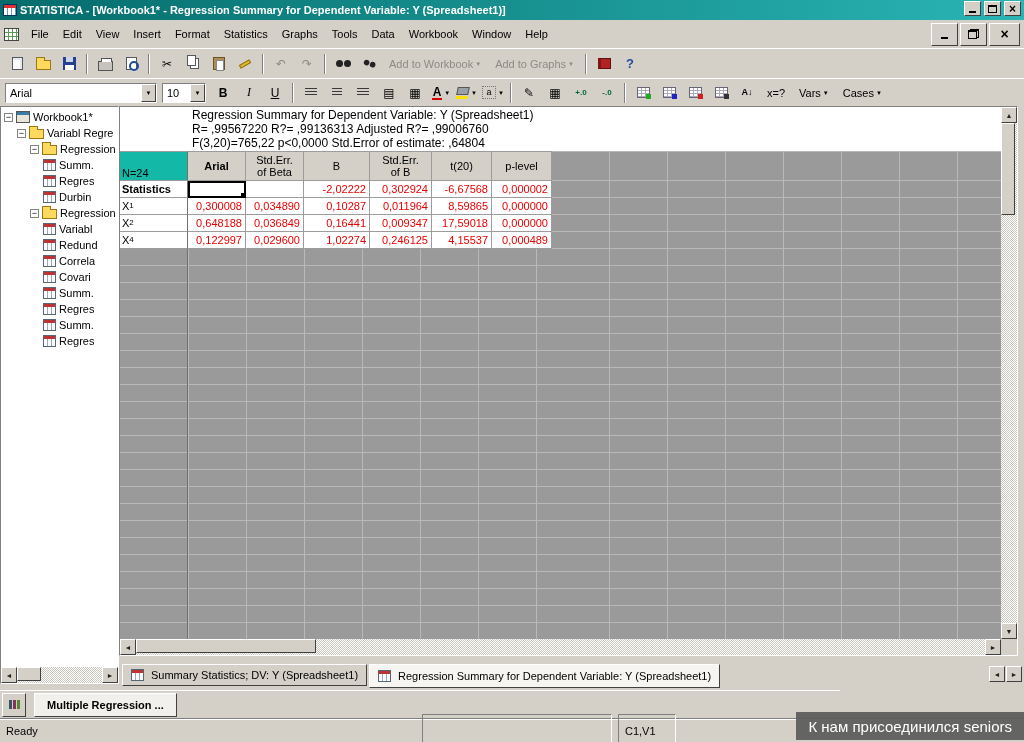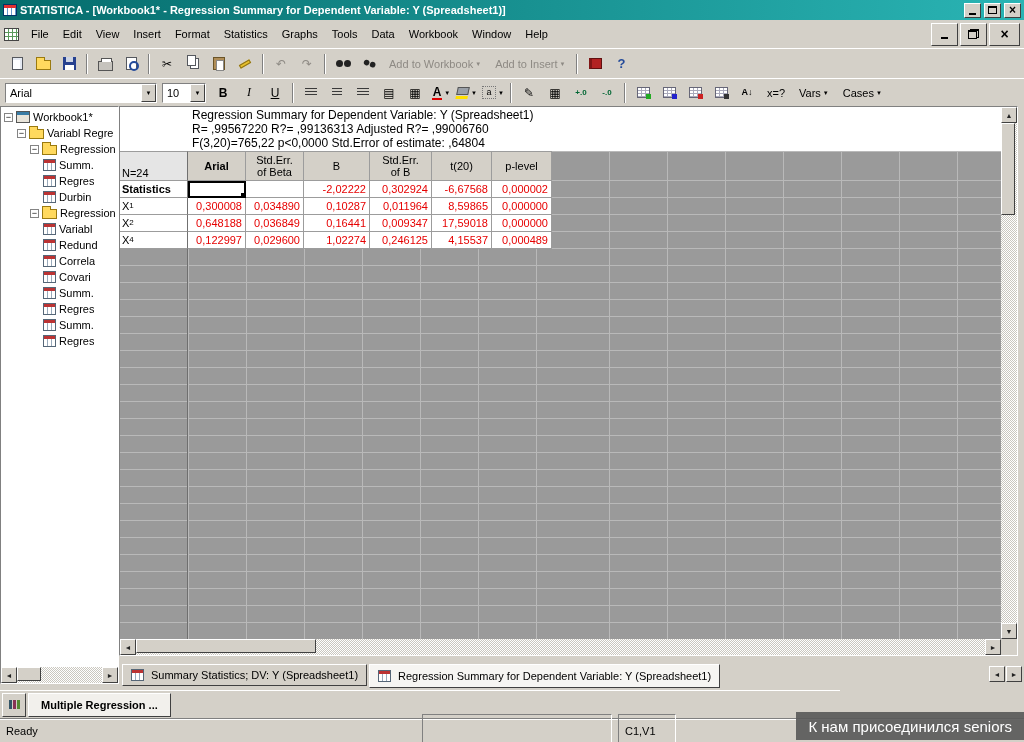--- a/index.html
+++ b/index.html
@@ -2,21 +2,21 @@
 <html><head>
 <meta charset="utf-8">
 <style>
   *{margin:0;padding:0;box-sizing:border-box}
   html,body{width:1024px;height:742px}
   body{background:#d4d0c8;font-family:"Liberation Sans","DejaVu Sans",sans-serif;font-size:11px;color:#000;overflow:hidden}
   button{font:inherit;background:none;cursor:default}
   #app{position:relative;width:1024px;height:742px;background:#d4d0c8}
 
   
-  .titlebar{position:absolute;left:0;top:0;width:1024px;height:20px;background:linear-gradient(to right,#056c6c,#2ab4b4);display:flex;align-items:center;padding:4px 3px;gap:3px}
+  .titlebar{position:absolute;left:0;top:0;width:1024px;height:20px;background:linear-gradient(to right,#056c6c,#2ab4b4);display:flex;align-items:flex-end;padding:4px 3px;gap:3px}
   .title-ico{width:14px;height:12px;background:#fff;border:1px solid #036;flex:0 0 auto;background-image:linear-gradient(#e03030 0 3px,transparent 3px),repeating-linear-gradient(to right,transparent 0 3px,#69c 3px 4px)}
   .title-text{color:#fff;font-weight:bold;white-space:nowrap;overflow:hidden;flex:1}
   .wbtn{width:17px;height:15px;display:flex;align-items:center;justify-content:center;padding:0;border:1px solid;border-color:#fff #404040 #404040 #fff;background:#d4d0c8}
   .g-min{width:7px;height:2px;background:#000;margin-top:7px}
   .g-max{width:9px;height:8px;border:1px solid #000;border-top-width:2px}
   .g-rest{position:relative;width:11px;height:10px}
   .g-rest::before{content:"";position:absolute;right:0;top:0;width:7px;height:6px;border:1px solid #000;border-top-width:2px;background:#d4d0c8}
   .g-rest::after{content:"";position:absolute;left:0;bottom:0;width:7px;height:6px;border:1px solid #000;border-top-width:2px;background:#d4d0c8}
   .g-close{font-weight:bold;font-size:12px;line-height:1}
 
@@ -103,21 +103,21 @@
   .vscroll{position:absolute;right:0;top:0;width:16px;height:532px;display:flex;flex-direction:column}
   .hscroll{position:absolute;left:0;bottom:0;width:881px;height:16px;display:flex}
   .scorner{position:absolute;right:0;bottom:0;width:16px;height:16px;background:#d4d0c8}
   .vth{left:0;top:0;width:14px;height:92px}
   .hth{left:0;top:0;width:180px;height:14px}
 
   .info-strip{height:44px;background:#fff;padding:1px 2px 0 72px;line-height:14px;font-size:12px;white-space:nowrap}
   .hdr-row,.drow{display:flex}
   .cell{border-right:1px solid #9c9c9c;border-bottom:1px solid #9c9c9c;overflow:hidden}
   .hdr-row .cell{border-top:1px solid #9c9c9c;background:#d4d0c8;display:flex;align-items:center;justify-content:center;text-align:center;white-space:pre-line;line-height:12px;height:30px}
-  .hdr-row .cell.nlab{background:#e5e5e5;align-items:flex-end;justify-content:flex-start;padding:0 2px 1px;text-align:center}
+  .hdr-row .cell.nlab{background:#14b8a6;align-items:flex-end;justify-content:flex-start;padding:0 2px 1px;text-align:center}
   .rw{width:68px;border-right-color:#707070}
   .c0,.c1{width:58px}.c2{width:66px}.c3{width:62px}.c4,.c5{width:60px}
   .drow{height:17px}
   .drow .cell{display:flex;align-items:center;background:#fff}
   .rlabel{padding-left:2px}
   .dcell{color:#e60000;justify-content:flex-end;padding-right:3px}
   .sel{border:2px solid #000;padding-right:1px;position:relative}
   .sel::after{content:"";position:absolute;right:0;bottom:0;width:3px;height:3px;background:#000}
   .bold{font-weight:bold}
   sub{font-size:8px;line-height:1}
@@ -126,21 +126,21 @@
   .grid-b::before{content:"";position:absolute;left:67px;top:0;bottom:0;width:1px;background:#6f6f6f}
   .grid-a{position:absolute;left:432px;top:44px;width:449px;height:488px;background-color:#9a9a9a;background-image:repeating-linear-gradient(to right,transparent 0 57px,#b9b9b9 57px 58px),repeating-linear-gradient(to bottom,transparent 0 16px,#b9b9b9 16px 17px);background-position:0 13px,0 13px}
 
   
   .doc-tabs{position:absolute;left:119px;top:664px;width:905px;height:26px;display:flex;align-items:flex-start;padding-left:3px}
   .dtab{display:flex;align-items:center;gap:4px;height:22px;padding:0 8px;background:#d4d0c8;border:1px solid;border-color:#fff #404040 #404040 #fff;margin-right:2px;white-space:nowrap}
   .dtab.active{background:#f6f5f2;height:24px}
   .dt-arrows{margin-left:auto;display:flex;gap:1px;padding:2px 2px 0 0}
 
   
-  .apptab-row{position:absolute;left:0;top:690px;width:840px;height:28px;border-top:1px solid #fff;display:flex;align-items:center;padding:0 2px;gap:2px}
+  .apptab-row{position:absolute;left:0;top:690px;width:840px;height:28px;border-top:1px solid #fff;display:flex;align-items:center;padding:0 2px;gap:8px}
   .atab-ico{width:24px;height:24px;background:#d4d0c8;border:1px solid;border-color:#fff #404040 #404040 #fff;display:flex;align-items:center;justify-content:center}
   .atab{height:24px;display:flex;align-items:center;padding:0 12px;background:#f2f0ec;border:1px solid;border-color:#fff #404040 #404040 #fff;font-weight:bold;white-space:nowrap}
 
   
   .statusbar{position:absolute;left:0;top:718px;width:1024px;height:24px;border-top:1px solid #808080;box-shadow:inset 0 1px 0 #fff;display:flex;align-items:center;padding:0 6px;gap:6px}
   .sb-spacer{flex:1}
   .sb-panel{height:34px;border:1px solid;border-color:#808080 #fff #fff #808080;padding:1px 6px;display:flex;align-items:center;white-space:nowrap}
   .sb-p1{width:190px}
   .sb-p2{width:58px}
   .sb-end{width:336px}
@@ -235,21 +235,21 @@
         <span class="i-bino"></span>
       </button>
     <button class="tb">
         <span class="i-bino" style="transform:scale(.8) rotate(20deg)"></span>
       </button>
     <button class="tb tb-text disabled">
         <span>Add to Workbook</span>
         <span class="da">▼</span>
       </button>
     <button class="tb tb-text disabled">
-        <span>Add to Insert</span>
+        <span>Add to Graphs</span>
         <span class="da">▼</span>
       </button>
     <span class="tsep"></span>
     <button class="tb">
         <span class="i-book"></span>
       </button>
     <button class="tb">
         <span class="i-help">?</span>
       </button>
   </div>

